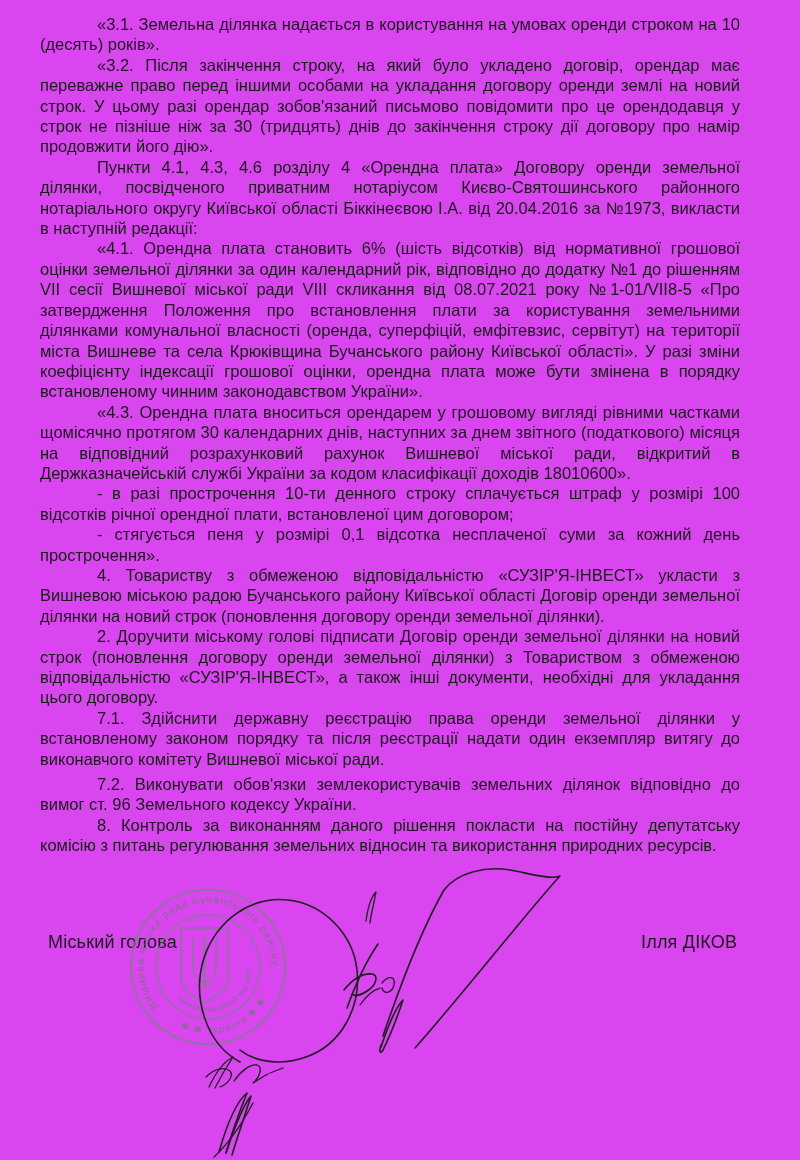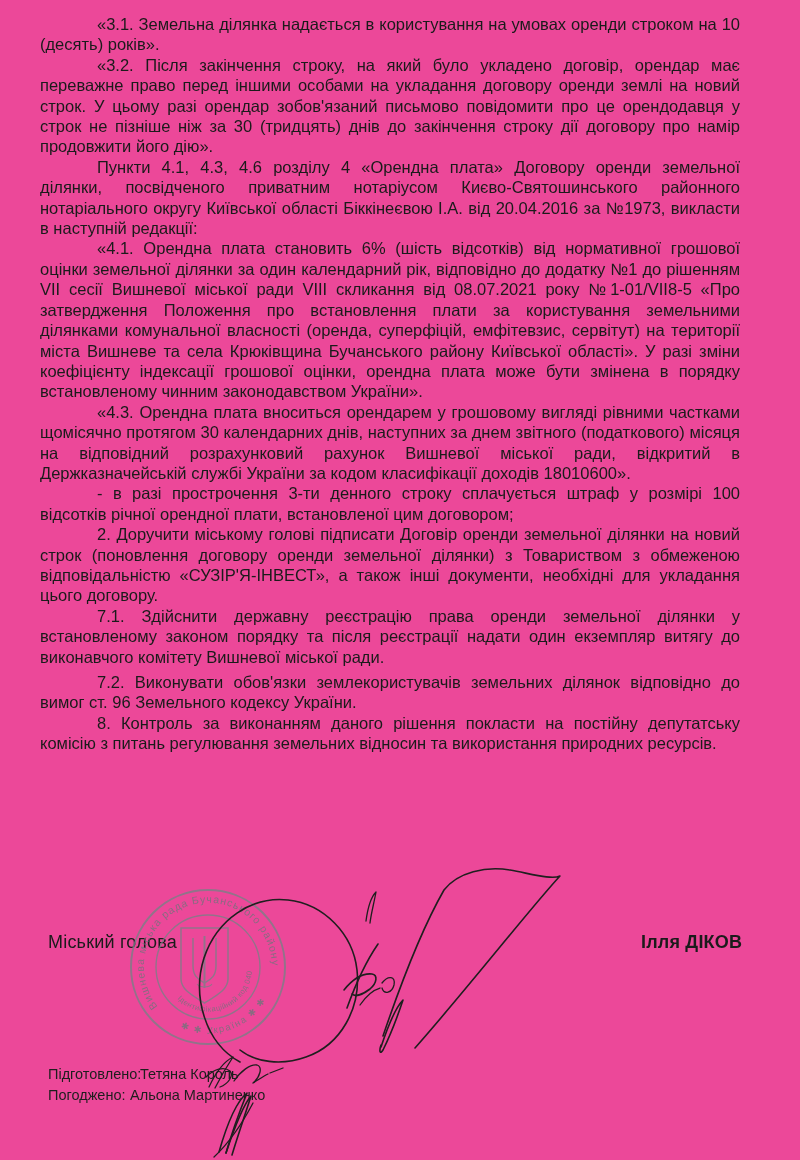--- a/index.html
+++ b/index.html
@@ -1,20 +1,20 @@
 <!DOCTYPE html>
 <html lang="uk"><head>
 <meta charset="utf-8">
 <style>
   html,body{margin:0;padding:0;background:#e8e8e8;}
   .page{
     position:relative;
     width:800px;height:1160px;
     margin:0 auto;
-    background:#ec4899;
+    background:#d946ef;
     overflow:hidden;
     font-family:"Liberation Sans","DejaVu Sans",sans-serif;
     color:#1b1b1b;
   }
   .doc-body{
     position:absolute;
     left:40px;top:14px;
     width:700px;
     font-size:16.5px;
     line-height:20.4px;
@@ -24,21 +24,21 @@
     margin:0;
     text-indent:57px;
   }
   .doc-body p.gap{ margin-top:5px; }
   .sig-title{
     position:absolute;left:48px;top:932px;
     font-size:18px;font-weight:normal;letter-spacing:.2px;
   }
   .sig-name{
     position:absolute;left:641px;top:932px;
-    font-size:18px;font-weight:bold;letter-spacing:.2px;
+    font-size:18px;font-weight:normal;letter-spacing:.2px;
   }
   .footer{
     position:absolute;left:48px;top:1064px;
     font-size:14.5px;line-height:21px;color:#1e1e1e;
   }
   .footer .lbl{display:inline-block;}
   .footer .lbl.w1{width:92px;}
   .footer .lbl.w2{width:82px;}
   .overlay{
     position:absolute;left:0;top:0;width:800px;height:1160px;
@@ -56,21 +56,23 @@
 <body>
 
 <div class="page">
 
   <div class="doc-body" id="doc-body">
       <p>«3.1. Земельна ділянка надається в користування на умовах оренди строком на 10 (десять) років».</p>
       <p>«3.2. Після закінчення строку, на який було укладено договір, орендар має переважне право перед іншими особами на укладання договору оренди землі на новий строк. У цьому разі орендар зобов'язаний письмово повідомити про це орендодавця у строк не пізніше ніж за 30 (тридцять) днів до закінчення строку дії договору про намір продовжити його дію».</p>
       <p>Пункти 4.1, 4.3, 4.6 розділу 4 «Орендна плата» Договору оренди земельної ділянки, посвідченого приватним нотаріусом Києво-Святошинського районного нотаріального округу Київської області Біккінеєвою І.А. від 20.04.2016 за №1973, викласти в наступній редакції:</p>
       <p>«4.1. Орендна плата становить 6% (шість відсотків) від нормативної грошової оцінки земельної ділянки за один календарний рік, відповідно до додатку №1 до рішенням VII сесії Вишневої міської ради VIII скликання від 08.07.2021 року №1-01/VII8-5 «Про затвердження Положення про встановлення плати за користування земельними ділянками комунальної власності (оренда, суперфіцій, емфітевзис, сервітут) на території міста Вишневе та села Крюківщина Бучанського району Київської області». У разі зміни коефіцієнту індексації грошової оцінки, орендна плата може бути змінена в порядку встановленому чинним законодавством України».</p>
       <p>«4.3. Орендна плата вноситься орендарем у грошовому вигляді рівними частками щомісячно протягом 30 календарних днів, наступних за днем звітного (податкового) місяця на відповідний розрахунковий рахунок Вишневої міської ради, відкритий в Держказначейській службі України за кодом класифікації доходів 18010600».</p>
-      <p>- в разі прострочення 3-ти денного строку сплачується штраф у розмірі 100 відсотків річної орендної плати, встановленої цим договором;</p>
+      <p>- в разі прострочення 10-ти денного строку сплачується штраф у розмірі 100 відсотків річної орендної плати, встановленої цим договором;</p>
+      <p>- стягується пеня у розмірі 0,1 відсотка несплаченої суми за кожний день прострочення».</p>
+      <p>4. Товариству з обмеженою відповідальністю «СУЗІР'Я-ІНВЕСТ» укласти з Вишневою міською радою Бучанського району Київської області Договір оренди земельної ділянки на новий строк (поновлення договору оренди земельної ділянки).</p>
       <p>2. Доручити міському голові підписати Договір оренди земельної ділянки на новий строк (поновлення договору оренди земельної ділянки) з Товариством з обмеженою відповідальністю «СУЗІР'Я-ІНВЕСТ», а також інші документи, необхідні для укладання цього договору.</p>
       <p>7.1. Здійснити державну реєстрацію права оренди земельної ділянки у встановленому законом порядку та після реєстрації надати один екземпляр витягу до виконавчого комітету Вишневої міської ради.</p>
       <p class="gap">7.2. Виконувати обов'язки землекористувачів земельних ділянок відповідно до вимог ст. 96 Земельного кодексу України.</p>
       <p>8. Контроль за виконанням даного рішення покласти на постійну депутатську комісію з питань регулювання земельних відносин та використання природних ресурсів.</p>
     </div>
 
   <div class="sig-title">Міський голова</div>
   <div class="sig-name">Ілля ДІКОВ</div>
 
   <svg class="overlay" viewBox="0 0 800 1160" aria-hidden="true">
@@ -122,22 +124,14 @@
       <path class="ink thin" d="M 270 1073 L 283 1068"></path>
     </g>
 
     <g>
       <path class="ink" d="M 219 1152 C 227 1124 237 1101 247 1093 C 241 1108 232 1132 226 1153"></path>
       <path class="ink" d="M 226 1153 C 235 1126 244 1104 251 1096 C 246 1112 238 1135 232 1155"></path>
       <path class="ink thin" d="M 214 1157 C 229 1143 243 1122 253 1103"></path>
     </g>
   </svg>
 
-  <div class="footer">
-    <div>
-      <span class="lbl w1">Підготовлено:</span><span>Тетяна Король</span>
-    </div>
-    <div>
-      <span class="lbl w2">Погоджено:</span><span>Альона Мартиненко</span>
-    </div>
-  </div>
 
 </div>
 
 </body></html>

